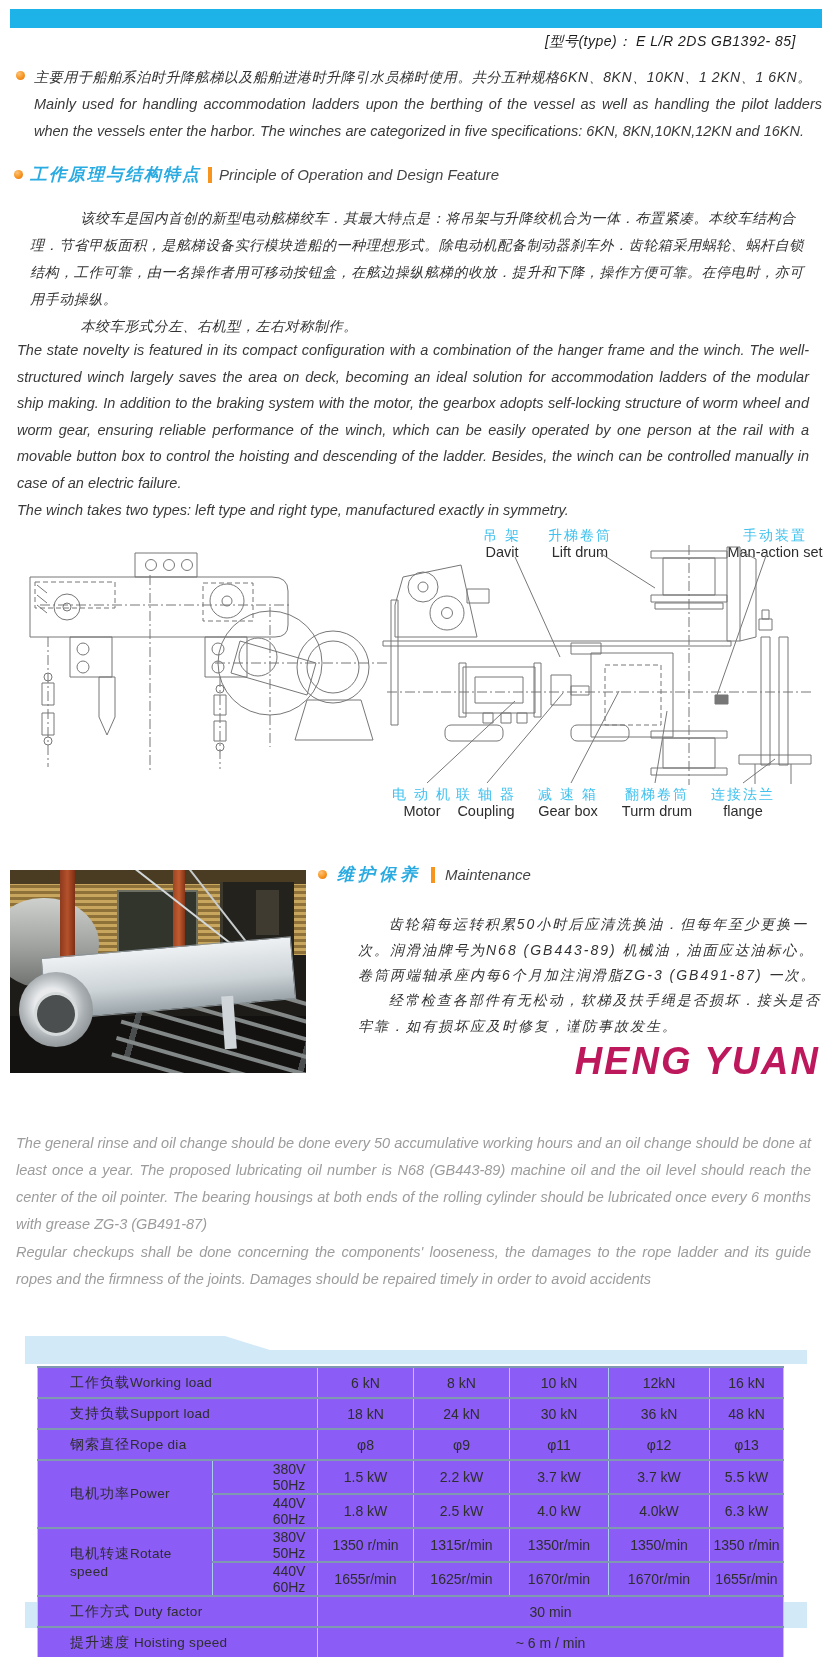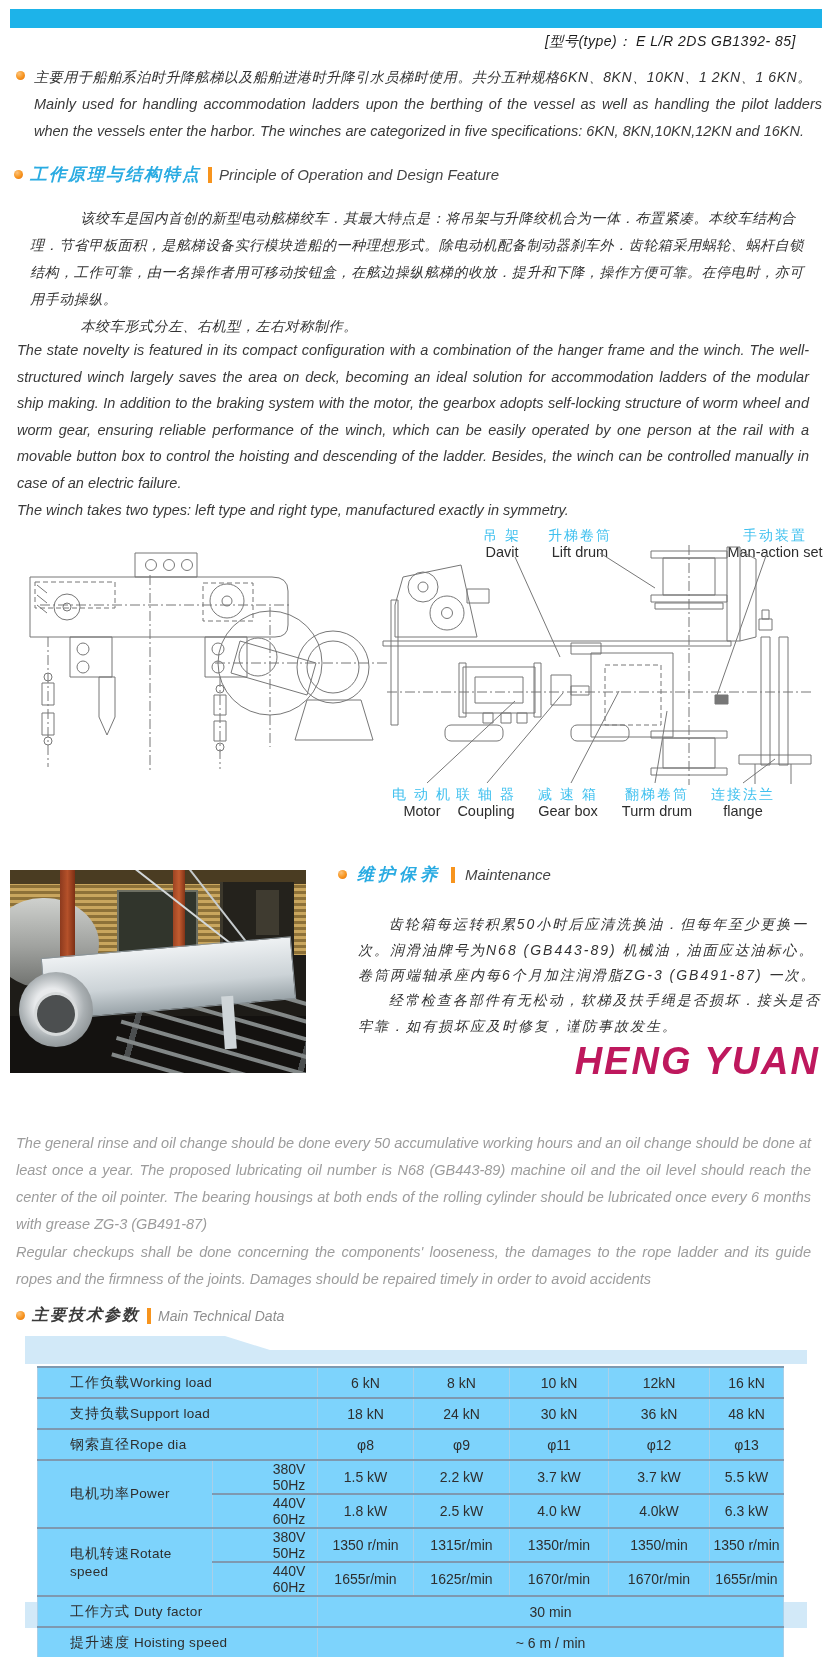--- a/index.html
+++ b/index.html
@@ -66,21 +66,21 @@
 
   
   .panel-tab{left:25px;top:1336px;width:245px;height:14px;background:#d2e9f8;
              clip-path:polygon(0 0,200px 0,245px 100%,0 100%);}
   .panel-band{left:25px;top:1350px;width:782px;height:14px;background:#d2e9f8;}
   .panel-strip{left:25px;top:1602px;width:782px;height:26px;background:#d2e9f8;}
   table.tech{position:absolute;left:37px;top:1366px;width:746px;border-collapse:collapse;table-layout:fixed;
              font-size:14px;color:#2e2e2e;}
   table.tech td{height:29px;border-top:2px solid #7e99b0;border-bottom:2px solid #7e99b0;
                 border-left:1.5px solid #a9cfe8;border-right:1.5px solid #a9cfe8;
-                padding:0;text-align:center;background:#7dd3fc;}
+                padding:0;text-align:center;background:#8b5cf6;}
   table.tech td.lbl{text-align:left;padding-left:32px;}
   table.tech td.sub{text-align:center;padding-left:48px;}
   td .cnl{letter-spacing:1px;}
   td .enl{font-size:13.5px;letter-spacing:.3px;}
 </style>
 </head>
 <body>
 
 <div class="page">
 
@@ -254,40 +254,34 @@
     <div class="p-cable1"></div>
     <div class="p-cable2"></div>
     <div class="p-floor"></div>
     <div class="p-ladder"></div>
     <div class="p-beam"></div>
     <div class="p-leg"></div>
     <div class="p-drum"></div>
     <div class="p-drumc"></div>
   </div>
 
-  <div class="abs sec-head" style="left:338px;top:863px;gap:10px;">
+  <div class="abs sec-head" style="left:318px;top:863px;gap:10px;">
     <span class="bullet"></span>
     <span class="sec-title-cyan" style="letter-spacing:4px;">维护保养</span>
     <span class="obar"></span>
     <span class="sec-en">Maintenance</span>
   </div>
   <p class="abs zh indent" style="left:358px;top:912px;width:466px;letter-spacing:2px;line-height:25.5px;text-indent:2.2em;">齿轮箱每运转积累50小时后应清洗换油．但每年至少更换一次。润滑油牌号为N68 (GB443-89) 机械油，油面应达油标心。卷筒两端轴承座内每6个月加注润滑脂ZG-3 (GB491-87) 一次。</p>
   <p class="abs zh indent" style="left:358px;top:988px;width:466px;letter-spacing:2px;line-height:25.5px;text-indent:2.2em;">经常检查各部件有无松动，软梯及扶手绳是否损坏．接头是否牢靠．如有损坏应及时修复，谨防事故发生。</p>
 
   <div class="abs watermark">HENG YUAN</div>
 
   <p class="abs gray-p" style="left:16px;top:1130px;width:795px;">The general rinse and oil change should be done every 50 accumulative working hours and an oil change should be done at least once a year. The proposed lubricating oil number is N68 (GB443-89) machine oil and the oil level should reach the center of the oil pointer. The bearing housings at both ends of the rolling cylinder should be lubricated once every 6 months with grease ZG-3 (GB491-87)</p>
   <p class="abs gray-p" style="left:16px;top:1239px;width:795px;">Regular checkups shall be done concerning the components' looseness, the damages to the rope ladder and its guide ropes and the firmness of the joints. Damages should be repaired timely in order to avoid accidents</p>
 
-  <div class="abs sec-head" style="left:16px;top:1305px;">
-    <span class="bullet"></span>
-    <span class="sec-title-dark">主要技术参数</span>
-    <span class="obar"></span>
-    <span class="sec-en gray">Main Technical Data</span>
-  </div>
 
   <div class="abs panel-tab"></div>
   <div class="abs panel-band"></div>
   <div class="abs panel-strip"></div>
 
   <table class="tech">
     <colgroup>
       <col style="width:175px">
         <col style="width:105px">
       <col style="width:96px">

